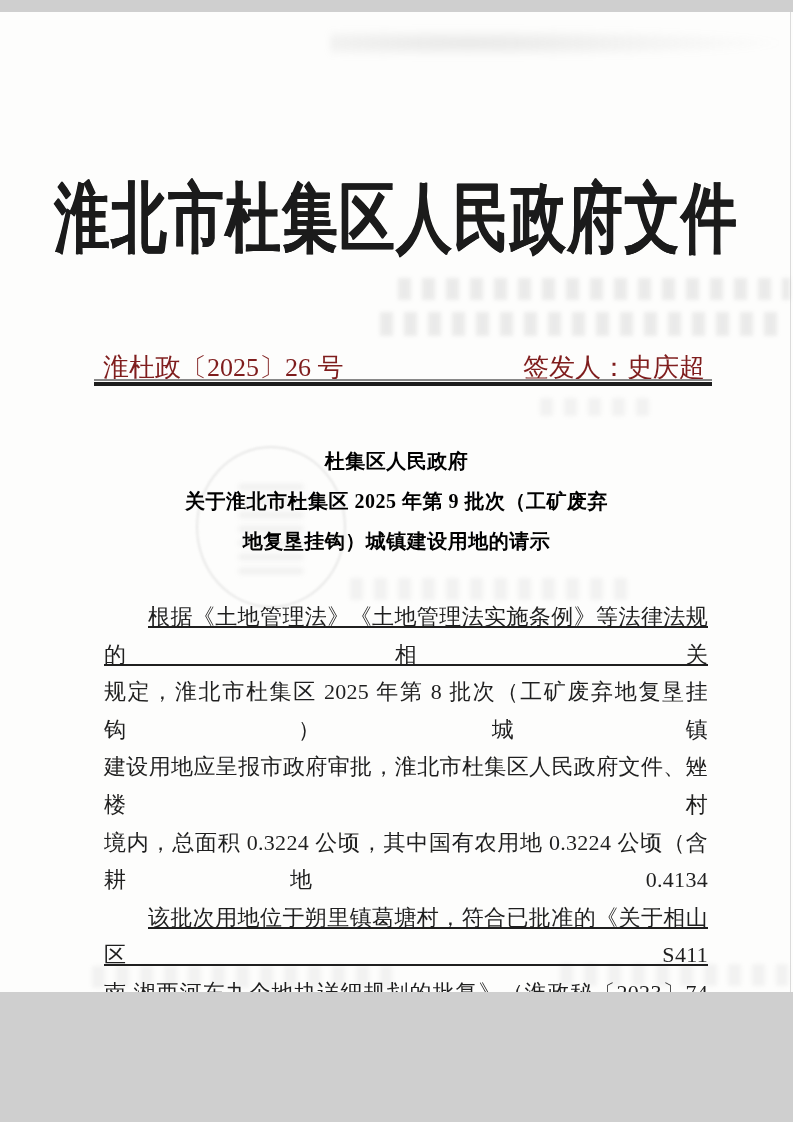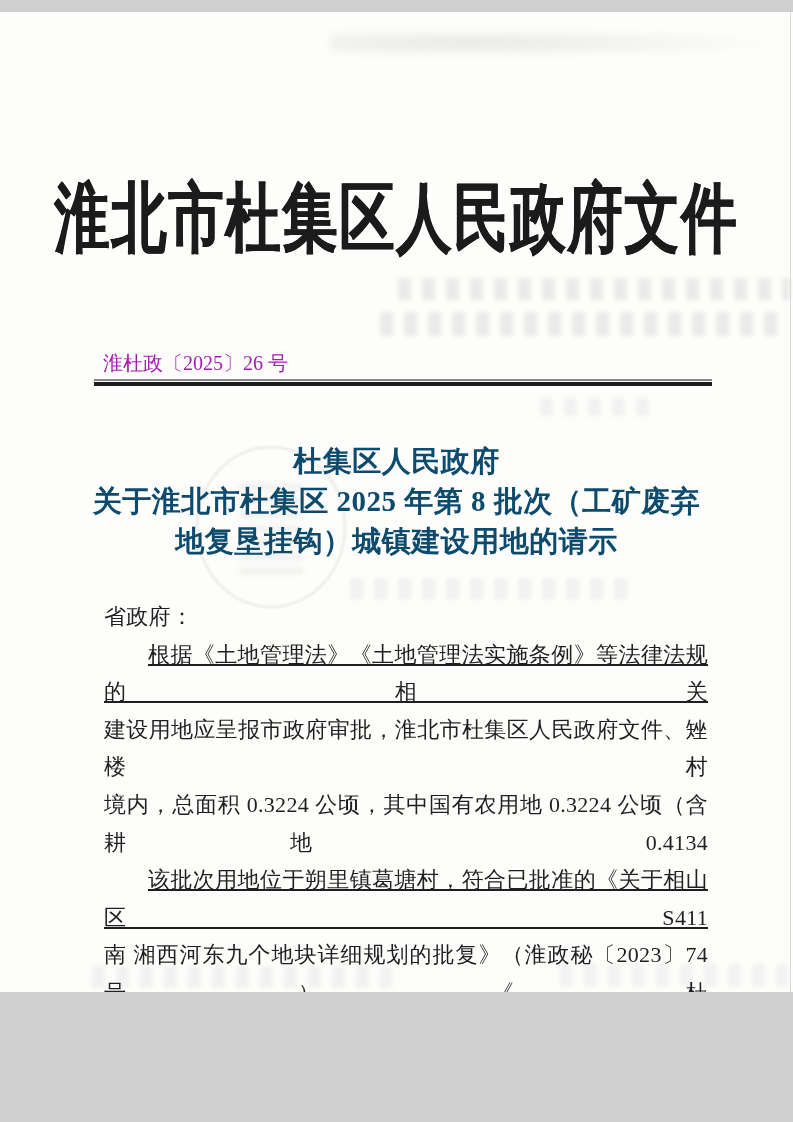--- a/index.html
+++ b/index.html
@@ -63,37 +63,37 @@
     transform: scaleY(1.38);
     transform-origin: top center;
     text-shadow: 0.6px 0 currentColor, -0.6px 0 currentColor;
     white-space: nowrap;
   }
 
   .doc-line {
     position: absolute;
     left: 103px; top: 338px; width: 602px;
     display: flex; justify-content: space-between; align-items: baseline;
-    font-size: 20px;
-    color: #a21caf;
+    font-size: 26px;
+    color: #7f1d1d;
   }
   .rule {
     position: absolute;
     left: 94px; top: 367px; width: 618px; height: 7px;
     background: linear-gradient(#888 0 22%, transparent 22% 45%, #1d1d1d 45% 100%);
   }
 
   .title-block {
     position: absolute;
     left: 60px; top: 429px; width: 673px;
     text-align: center;
-    font-size: 29px;
+    font-size: 20px;
     font-weight: 700;
     line-height: 40px;
-    color: #0c4a6e;
+    color: #000000;
     letter-spacing: 0.5px;
   }
 
   .body-block {
     position: absolute;
     left: 104px; top: 586px; width: 604px;
     font-size: 22px;
     line-height: 37.6px;
     color: #1f1f1f;
     letter-spacing: 0.3px;
@@ -126,33 +126,34 @@
   <div class="ghost lite" style="left:350px; top:566px; width:280px; height:22px;"></div>
   <div class="ghost lite" style="left:92px; top:954px; width:300px; height:22px;"></div>
   <div class="ghost lite" style="left:560px; top:952px; width:228px; height:22px;"></div>
 
   <div class="seal-ghost"></div>
 
   <div class="header-title">淮北市杜集区人民政府文件</div>
 
   <div class="doc-line">
     <span>淮杜政〔2025〕26 号</span>
+    <span>签发人：史庆超</span>
   </div>
   <div class="rule"></div>
 
   <div class="title-block">
     <div>杜集区人民政府</div>
-    <div>关于淮北市杜集区 2025 年第 8 批次（工矿废弃</div>
+    <div>关于淮北市杜集区 2025 年第 9 批次（工矿废弃</div>
     <div>地复垦挂钩）城镇建设用地的请示</div>
   </div>
 
   <div class="body-block">
-    <div class="line">省政府：</div>
 
     <div class="line fill indent">根据《土地管理法》《土地管理法实施条例》等法律法规的相关</div>
+    <div class="line fill">规定，淮北市杜集区 2025 年第 8 批次（工矿废弃地复垦挂钩）城镇</div>
     <div class="line fill">建设用地应呈报市政府审批，淮北市杜集区人民政府文件、矬楼村</div>
     <div class="line fill">境内，总面积 0.3224 公顷，其中国有农用地 0.3224 公顷（含耕地 0.4134</div>
 
     <div class="line fill indent">该批次用地位于朔里镇葛塘村，符合已批准的《关于相山区 S411</div>
     <div class="line fill">南 湘西河东九个地块详细规划的批复》（淮政秘〔2023〕74 号）《杜</div>
     <div class="line fill">集区朔里镇环湖路东地块详细规划》。不占用永久基本农田，不涉及</div>
 
   </div>
 
   <div class="page-number">— 1 —</div>

